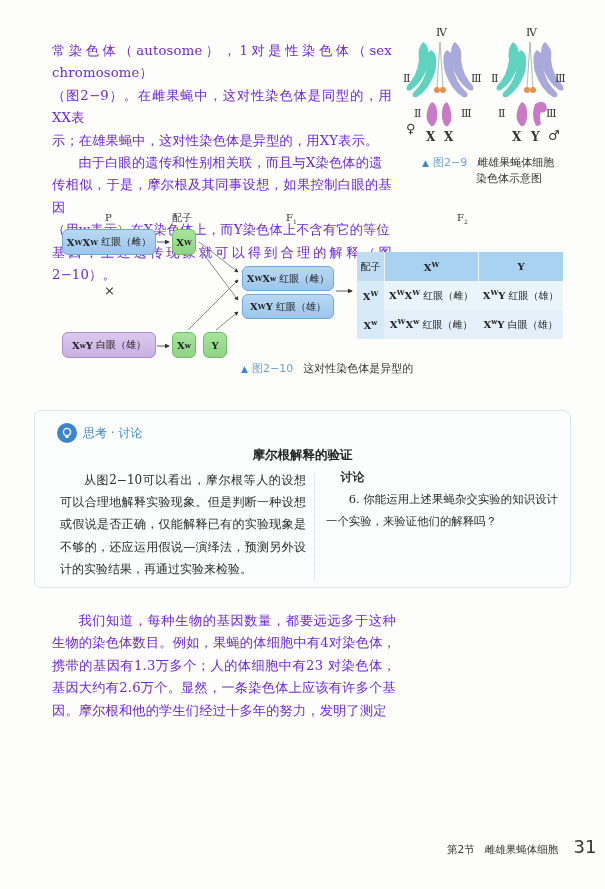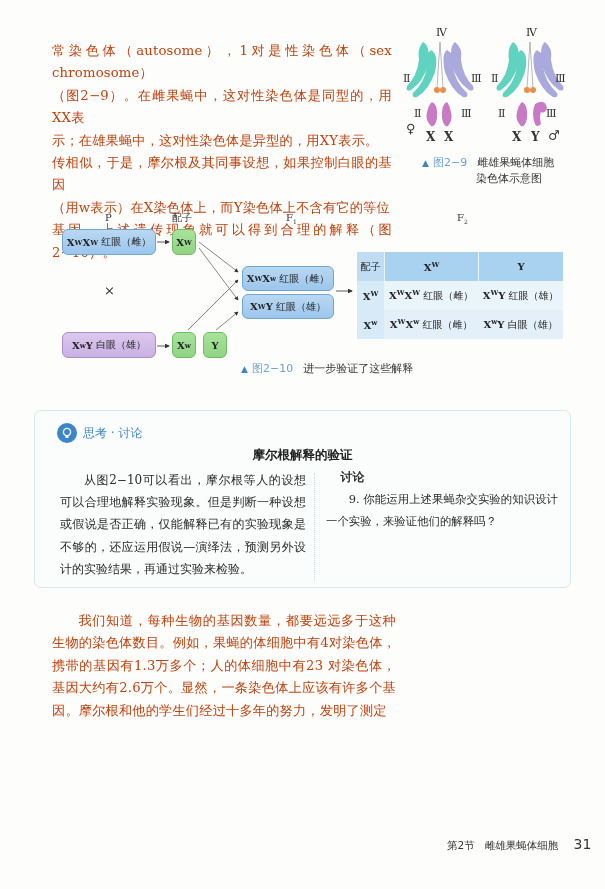--- a/index.html
+++ b/index.html
@@ -4,21 +4,21 @@
 <style>
   html, body { margin:0; padding:0; }
   body {
     width:605px; height:889px; position:relative; overflow:hidden;
     background:#fdfdfc; color:#2a2a2a;
     font-family:"DejaVu Serif","Liberation Serif",serif;
   }
   .abs { position:absolute; }
   .para {
     font-size:13.2px; line-height:22.4px; letter-spacing:0.2px;
-    text-align:justify; color:#c2410c;
+    text-align:justify; color:#6d28d9;
   }
   .para p { margin:0; }
   .indent { text-indent:2em; }
 
   
   .roman { position:absolute; font-size:11px; color:#333; font-family:"DejaVu Serif",serif; }
   .chromlabel { position:absolute; font-size:12px; font-weight:bold; color:#333; font-family:"DejaVu Serif",serif; }
   .caption {
     font-family:"DejaVu Sans","Liberation Sans",sans-serif; font-size:11px; color:#333; line-height:16px;
   }
@@ -56,29 +56,30 @@
   .think-icon { width:20px; height:20px; border-radius:50%; background:#3b86c9; margin-right:6px;
     display:flex; align-items:center; justify-content:center; }
   .think-title { position:absolute; left:0; right:0; top:36px; text-align:center;
     font-family:Liberation Serif, serif; font-weight:bold; font-size:12.5px; color:#222; }
   .think-left { position:absolute; left:25px; top:58px; width:246px; font-size:12px; line-height:22.2px; text-align:justify; }
   .think-divider { position:absolute; left:279px; top:62px; width:0; height:108px; border-left:1px dotted #c9dce6; }
   .think-right { position:absolute; left:291px; top:56px; width:232px; font-size:11.4px; line-height:21.8px; text-align:justify; }
   .think-right .dh { font-family:"DejaVu Sans","Liberation Sans",sans-serif; font-weight:bold; font-size:12px; margin-left:1.2em; }
 
   .footer { position:absolute; left:447px; top:836px; font-family:"DejaVu Sans","Liberation Sans",sans-serif; font-size:10.5px; color:#333; }
-  .footer .pg { font-size:14px; margin-left:12px; }
+  .footer .pg { font-size:18px; margin-left:12px; }
 </style>
 </head>
 <body>
 
 <div class="abs para" style="left:52px;top:40px;width:340px;">
   <p>常染色体（autosome），1对是性染色体（sex chromosome）</p>
   <p>（图2−9）。在雌果蝇中，这对性染色体是同型的，用XX表</p>
   <p>示；在雄果蝇中，这对性染色体是异型的，用XY表示。</p>
+  <p class="indent">由于白眼的遗传和性别相关联，而且与X染色体的遗</p>
   <p>传相似，于是，摩尔根及其同事设想，如果控制白眼的基因</p>
   <p>（用w表示）在X染色体上，而Y染色体上不含有它的等位</p>
   <p>基因，上述遗传现象就可以得到合理的解释（图2−10）。</p>
 </div>
 
 <div class="abs" style="left:395px;top:20px;width:210px;height:170px;">
 
   <svg class="abs" style="left:0;top:0" width="210" height="130">
 
     <line x1="45" y1="22" x2="42" y2="68" stroke="#888" stroke-width="0.6"></line>
@@ -191,39 +192,39 @@
   </tr>
   <tr class="alt">
     <td class="rowhd"><span class="xw">X</span><sup class="xw">w</sup></td>
     <td class="cell"><span class="xw">X</span><sup class="xw">W</sup><span class="xw">X</span><sup class="xw">w</sup>&nbsp;<span>红眼（雌）</span></td>
     <td class="cell"><span class="xw">X</span><sup class="xw">w</sup><span class="xw">Y</span>&nbsp;<span>白眼（雄）</span></td>
   </tr>
 </tbody>
   </table>
 
 <div class="abs caption" style="left:241px;top:361px;">
-  <span class="tri">▲</span><span class="fignum">图2−10</span><span>进一步验证了这些解释</span>
+  <span class="tri">▲</span><span class="fignum">图2−10</span><span>这对性染色体是异型的</span>
 </div>
 
 <div class="think">
   <div class="think-head">
     <span class="think-icon">
       <svg width="12" height="12" viewBox="0 0 12 12">
           <circle cx="6" cy="5" r="3.6" fill="none" stroke="#fff" stroke-width="1.4"></circle>
           <rect x="4.5" y="8.5" width="3" height="2.5" fill="#fff"></rect>
         </svg>
     </span>
     <span>思考 · 讨论</span>
   </div>
   <div class="think-title">摩尔根解释的验证</div>
   <div class="think-left indent">从图2−10可以看出，摩尔根等人的设想可以合理地解释实验现象。但是判断一种设想或假说是否正确，仅能解释已有的实验现象是不够的，还应运用假说—演绎法，预测另外设计的实验结果，再通过实验来检验。</div>
   <div class="think-divider"></div>
   <div class="think-right">
     <div class="dh">讨论</div>
-    <div class="indent">9.  你能运用上述果蝇杂交实验的知识设计一个实验，来验证他们的解释吗？</div>
+    <div class="indent">6.  你能运用上述果蝇杂交实验的知识设计一个实验，来验证他们的解释吗？</div>
   </div>
 </div>
 
 <div class="abs para" style="left:52px;top:610px;width:344px;">
   <p class="indent">我们知道，每种生物的基因数量，都要远远多于这种生物的染色体数目。例如，果蝇的体细胞中有4对染色体，携带的基因有1.3万多个；人的体细胞中有23 对染色体，基因大约有2.6万个。显然，一条染色体上应该有许多个基因。摩尔根和他的学生们经过十多年的努力，发明了测定</p>
 </div>
 
 <div class="footer">
   <span>第2节</span>&nbsp;&nbsp;
   <span>雌雄果蝇体细胞</span>

